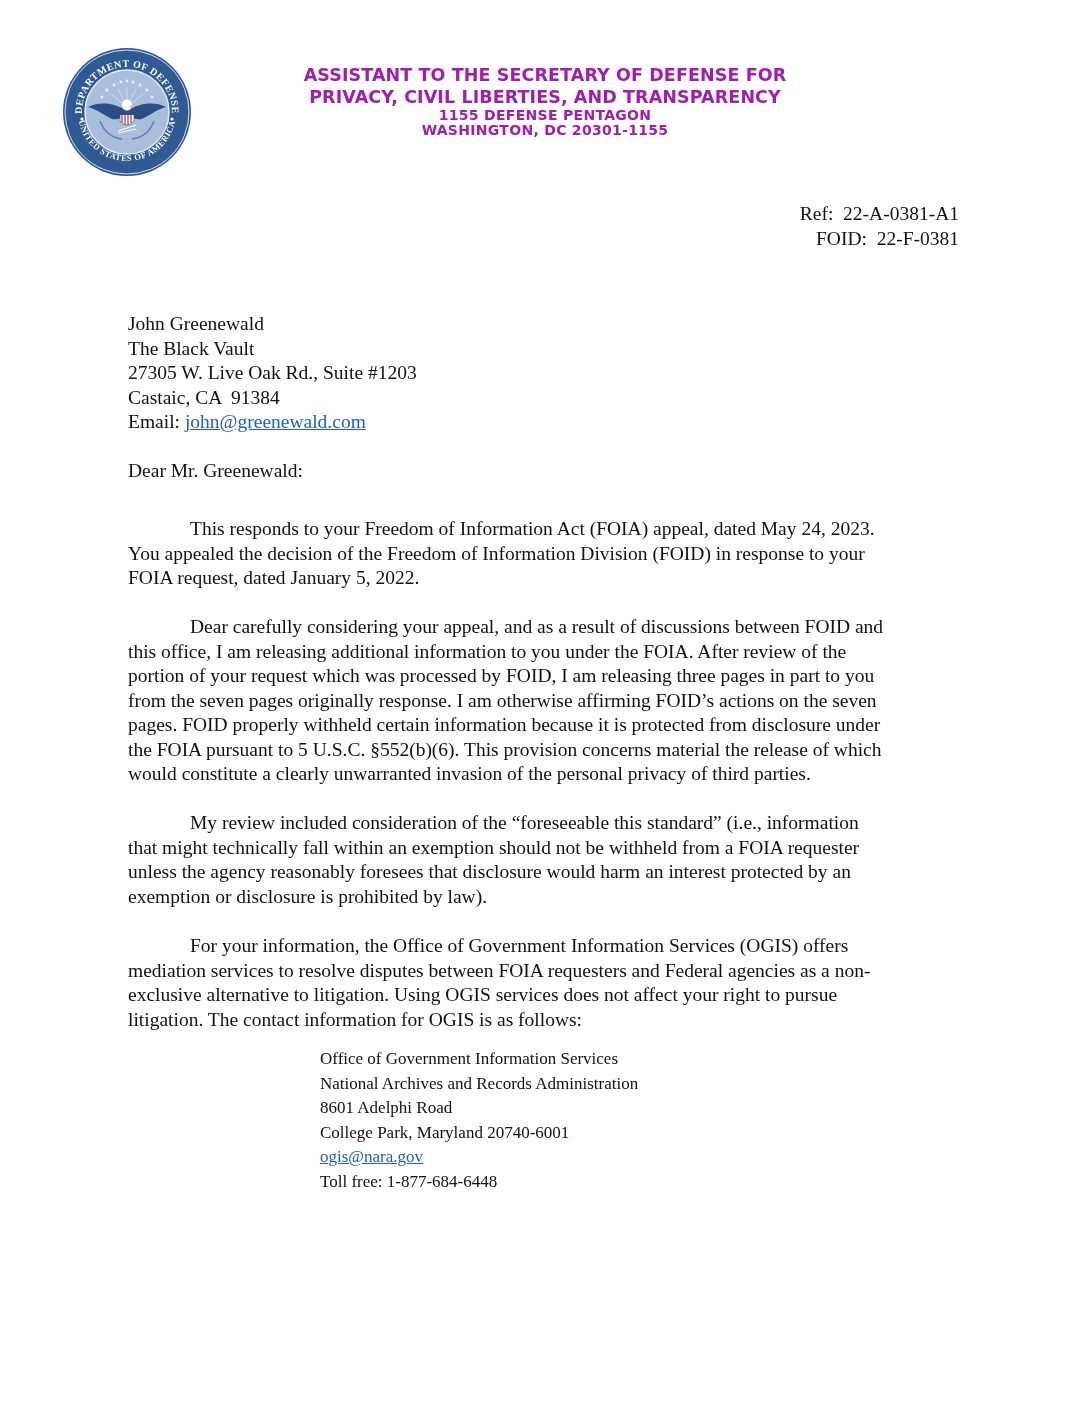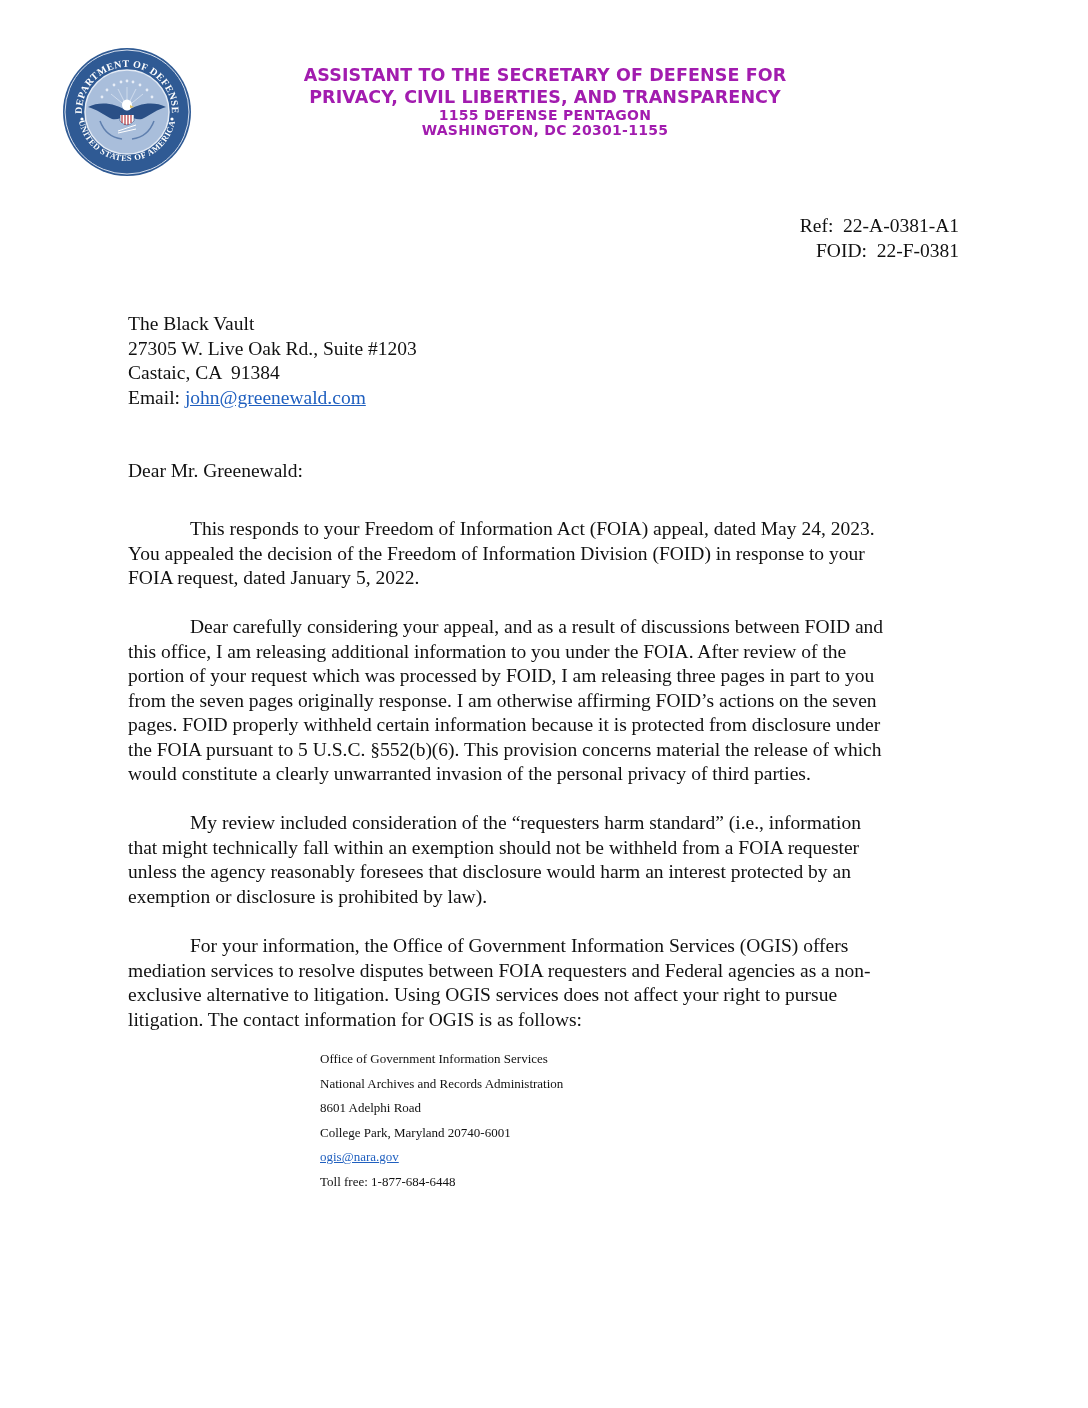--- a/index.html
+++ b/index.html
@@ -38,21 +38,21 @@
     letter-spacing: 0.1px;
   }
   .lh-line3, .lh-line4 {
     font-size: 14px;
     line-height: 15px;
     letter-spacing: 0.3px;
   }
   .refs {
     position: absolute;
     right: 129px;
-    top: 214px;
+    top: 202px;
     text-align: right;
     font-size: 19.5px;
     line-height: 24.5px;
   }
   .refs div { white-space: pre; }
   .addr {
     position: absolute;
     left: 128px;
     top: 312px;
     font-size: 19.5px;
@@ -85,21 +85,21 @@
     padding-left: 62px;
   }
   .p1 { top: 508px; }
   .p2 { top: 606px; }
   .p3 { top: 802px; }
   .p4 { top: 925px; }
   .ogis {
     position: absolute;
     left: 320px;
     top: 1047px;
-    font-size: 13px;
+    font-size: 17px;
     line-height: 24.5px;
   }
   .ogis div { white-space: pre; }
 </style>
 </head>
 <body>
 
 <div class="seal">
   <svg width="134" height="134" viewBox="0 0 134 134">
     <defs>
@@ -169,20 +169,21 @@
   <div class="lh-line3">1155 DEFENSE PENTAGON</div>
   <div class="lh-line4">WASHINGTON, DC 20301-1155</div>
 </div>
 
 <div class="refs">
   <div>Ref:  22-A-0381-A1</div>
   <div>FOID:  22-F-0381</div>
 </div>
 
 <div class="addr">
+  <div>John Greenewald</div>
   <div>The Black Vault</div>
   <div>27305 W. Live Oak Rd., Suite #1203</div>
   <div>Castaic, CA  91384</div>
   <div><span>Email: </span><a class="link">john@greenewald.com</a></div>
 </div>
 
 <div class="salutation">Dear Mr. Greenewald:</div>
 
 <div class="para p1">
   <div class="line indent">This responds to your Freedom of Information Act (FOIA) appeal, dated May 24, 2023.</div>
@@ -194,21 +195,21 @@
   <div class="line indent">Dear carefully considering your appeal, and as a result of discussions between FOID and</div>
   <div class="line">this office, I am releasing additional information to you under the FOIA. After review of the</div>
   <div class="line">portion of your request which was processed by FOID, I am releasing three pages in part to you</div>
   <div class="line">from the seven pages originally response. I am otherwise affirming FOID’s actions on the seven</div>
   <div class="line">pages.  FOID properly withheld certain information because it is protected from disclosure under</div>
   <div class="line">the FOIA pursuant to 5 U.S.C. §552(b)(6).  This provision concerns material the release of which</div>
   <div class="line">would constitute a clearly unwarranted invasion of the personal privacy of third parties.</div>
 </div>
 
 <div class="para p3">
-  <div class="line indent">My review included consideration of the “requesters harm standard” (i.e., information</div>
+  <div class="line indent">My review included consideration of the “foreseeable this standard” (i.e., information</div>
   <div class="line">that might technically fall within an exemption should not be withheld from a FOIA requester</div>
   <div class="line">unless the agency reasonably foresees that disclosure would harm an interest protected by an</div>
   <div class="line">exemption or disclosure is prohibited by law).</div>
 </div>
 
 <div class="para p4">
   <div class="line indent">For your information, the Office of Government Information Services (OGIS) offers</div>
   <div class="line">mediation services to resolve disputes between FOIA requesters and Federal agencies as a non-</div>
   <div class="line">exclusive alternative to litigation.  Using OGIS services does not affect your right to pursue</div>
   <div class="line">litigation.  The contact information for OGIS is as follows:</div>

